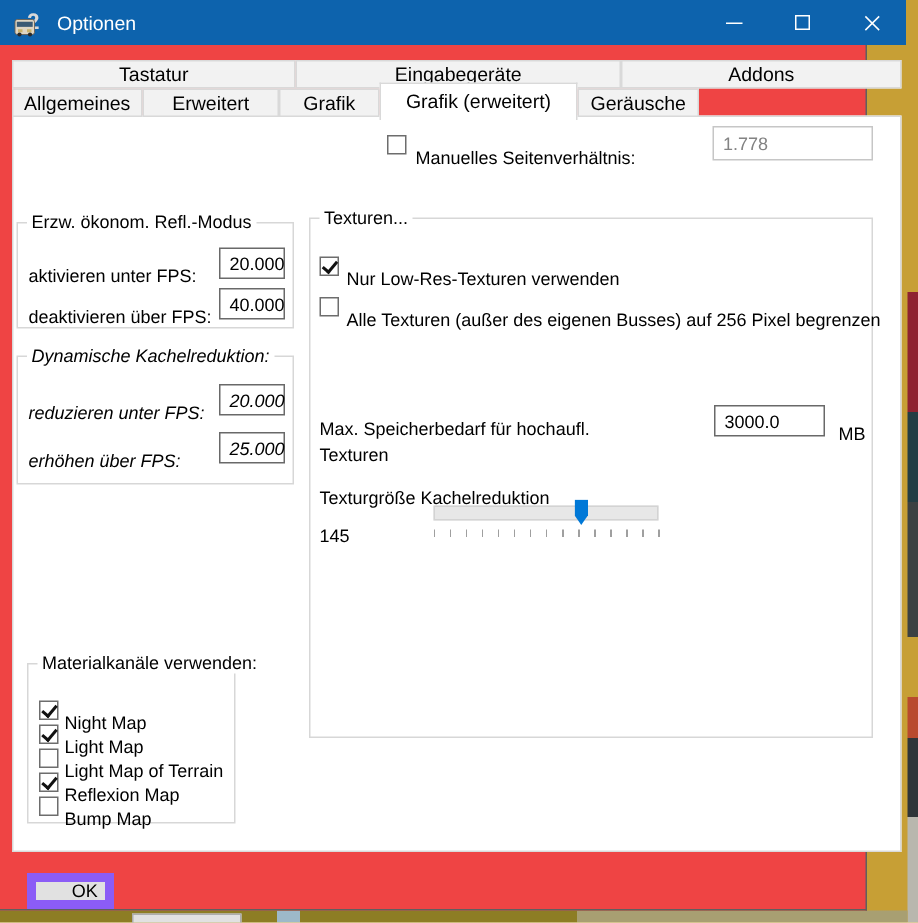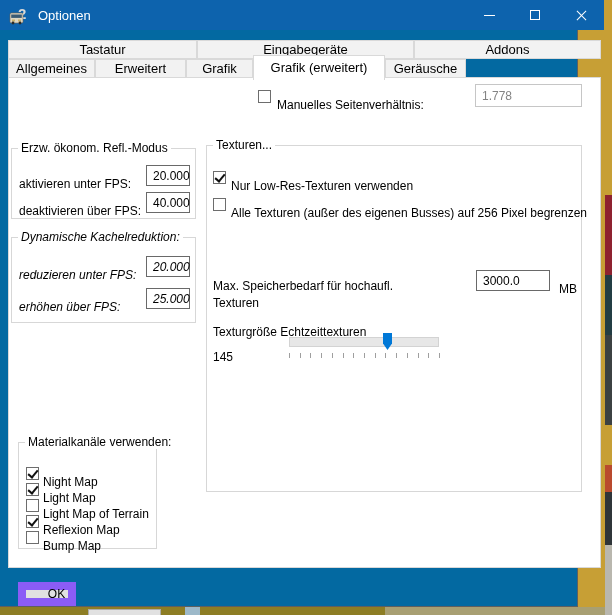--- a/index.html
+++ b/index.html
@@ -30,21 +30,21 @@
     background: linear-gradient(to right,
       #8d7d24 0px, #8d7d24 185px,
       #9db9c9 185px, #9db9c9 200px,
       #8d7d24 200px, #8d7d24 385px,
       #a89f72 385px, #a89f72 605px);
   }
 
   
   .window {
     left:0; top:0; width:578px; height:607px;
-    background:#0369a1;
+    background:#ef4444;
     border-right:1px solid #5f5f5f;
     border-bottom:1px solid #5f5f5f;
   }
   .titlebar {
     left:0; top:0; width:604px; height:30px;
     background:#0d63ad; color:#fff;
     display:flex; align-items:center;
   }
   .title-icon { margin-left:9px; width:22px; height:20px; }
   .title-text { margin-left:7px; font-size:13px; }
@@ -107,21 +107,21 @@
     background: repeating-linear-gradient(to right,
       #9f9f9f 0, #9f9f9f 1px, transparent 1px, transparent 10.71px);
   }
 
   
   .btn {
     position:absolute; background:#e1e1e1; border:1px solid #adadad;
     font-size:12px; color:#000; display:flex; align-items:center;
     justify-content:center; z-index:6;
   }
-  .btn.default { border:8px solid #8b5cf6;padding-left:19px; }
+  .btn.default { border:6px solid #8b5cf6;padding-left:19px; }
 </style>
 </head>
 <body>
 
 <div class="abs bg-right"></div>
 <div class="abs bg-bottom"></div>
 
 <div class="abs window">
 
   <div class="abs titlebar">
@@ -201,21 +201,21 @@
     <div class="cb on" style="left:6px; top:25px;"></div>
     <span class="lbl" style="left:24px; top:25px;">Nur Low-Res-Texturen verwenden</span>
 
     <div class="cb" style="left:6px; top:52px;"></div>
     <span class="lbl" style="left:24px; top:52px;">Alle Texturen (außer des eigenen Busses) auf 256 Pixel begrenzen</span>
 
     <span class="lbl" style="left:6px; top:124px; width:210px; white-space:normal; line-height:17px;">Max. Speicherbedarf für hochaufl. Texturen</span>
     <div class="edit" style="left:269px; top:124px; width:74px; height:21px;">3000.0</div>
     <span class="lbl" style="left:352px; top:128px;">MB</span>
 
-    <span class="lbl" style="left:6px; top:171px;">Texturgröße Echtzeittexturen</span>
+    <span class="lbl" style="left:6px; top:171px;">Texturgröße Kachelreduktion</span>
     <span class="lbl" style="left:6px; top:196px;">145</span>
     <div class="slider-track" style="left:82px; top:191px; width:150px;"></div>
     <div class="slider-thumb" style="left:176px; top:187px;"></div>
     <div class="slider-ticks" style="left:82px; top:207px; width:152px;"></div>
   </div>
 
   <div class="btn default" style="left:18px; top:582px; width:58px; height:24px;">OK</div>
   <div class="btn" style="left:88px; top:573px; width:73px; height:24px;margin-top:36px;">Abbrechen</div>
 
 </div>

